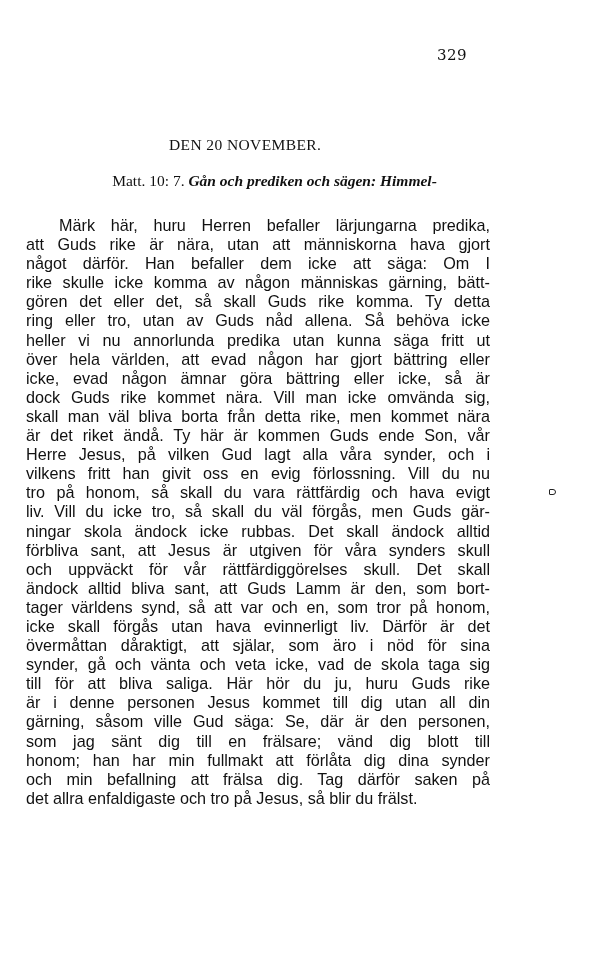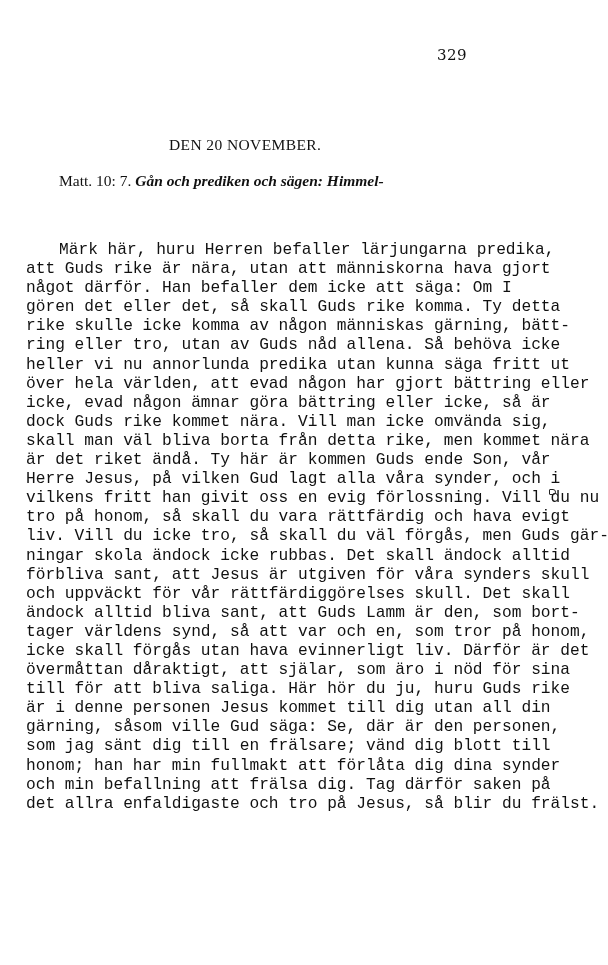--- a/index.html
+++ b/index.html
@@ -35,29 +35,29 @@
     .epigraph {
       position: absolute;
       left: 26px;
       top: 171px;
       width: 464px;
       font-size: 15.5px;
       line-height: 19px;
       font-family: "Liberation Serif", serif;
     }
     .epigraph .line { display: block; white-space: nowrap; }
-    .epigraph .line.first { padding-left: 33px; }
+    .epigraph .line.first { padding-left: 33px; text-align: center; }
     .epigraph .ref { font-style: normal; }
     .epigraph .quote { font-style: italic; font-weight: bold; }
     .body-text {
       position: absolute;
       left: 26px;
-      top: 241px;
+      top: 216px;
       width: 464px;
-      font-family: Liberation Mono, monospace;
+      font-family: Liberation Sans, sans-serif;
       font-size: 16.2px;
       line-height: 19.1px;
     }
     .body-text .line {
       display: block;
       white-space: nowrap;
       text-align: justify;
       text-align-last: justify;
       height: 19.1px;
     }
@@ -85,40 +85,41 @@
   <span class="line first">
     <span class="ref">Matt. 10: 7.</span>
     <span class="quote">Gån och prediken och sägen: Himmel-</span>
   </span>
 </div>
 
 <div class="body-text">
   <span class="line first">Märk här, huru Herren befaller lärjungarna predika,</span>
   <span class="line">att Guds rike är nära, utan att människorna hava gjort</span>
   <span class="line">något därför.  Han befaller dem icke att säga:  Om I</span>
+  <span class="line">rike skulle icke komma av någon människas gärning, bätt-</span>
   <span class="line">gören det eller det, så skall Guds rike komma.  Ty detta</span>
-  <span class="line">rike skulle icke komma av någon människas gärning, bätt-</span>
   <span class="line">ring eller tro, utan av Guds nåd allena.  Så behöva icke</span>
   <span class="line">heller vi nu annorlunda predika utan kunna säga fritt ut</span>
   <span class="line">över hela världen, att evad någon har gjort bättring eller</span>
   <span class="line">icke, evad någon ämnar göra bättring eller icke, så är</span>
   <span class="line">dock Guds rike kommet nära.  Vill man icke omvända sig,</span>
   <span class="line">skall man väl bliva borta från detta rike, men kommet nära</span>
   <span class="line">är det riket ändå.  Ty här är kommen Guds ende Son, vår</span>
   <span class="line">Herre Jesus, på vilken Gud lagt alla våra synder, och i</span>
   <span class="line">vilkens fritt han givit oss en evig förlossning.  Vill du nu</span>
   <span class="line">tro på honom, så skall du vara rättfärdig och hava evigt</span>
   <span class="line">liv.  Vill du icke tro, så skall du väl förgås, men Guds gär-</span>
   <span class="line">ningar skola ändock icke rubbas.  Det skall ändock alltid</span>
   <span class="line">förbliva sant, att Jesus är utgiven för våra synders skull</span>
   <span class="line">och uppväckt för vår rättfärdiggörelses skull.  Det skall</span>
   <span class="line">ändock alltid bliva sant, att Guds Lamm är den, som bort-</span>
   <span class="line">tager världens synd, så att var och en, som tror på honom,</span>
   <span class="line">icke skall förgås utan hava evinnerligt liv.  Därför är det</span>
   <span class="line">övermåttan dåraktigt, att själar, som äro i nöd för sina</span>
+  <span class="line">synder, gå och vänta och veta icke, vad de skola taga sig</span>
   <span class="line">till för att bliva saliga.  Här hör du ju, huru Guds rike</span>
   <span class="line">är i denne personen Jesus kommet till dig utan all din</span>
   <span class="line">gärning, såsom ville Gud säga:  Se, där är den personen,</span>
   <span class="line">som jag sänt dig till en frälsare; vänd dig blott till</span>
   <span class="line">honom; han har min fullmakt att förlåta dig dina synder</span>
   <span class="line">och min befallning att frälsa dig.  Tag därför saken på</span>
   <span class="line last">det allra enfaldigaste och tro på Jesus, så blir du frälst.</span>
 </div>
 
 <div class="margin-mark"></div>

